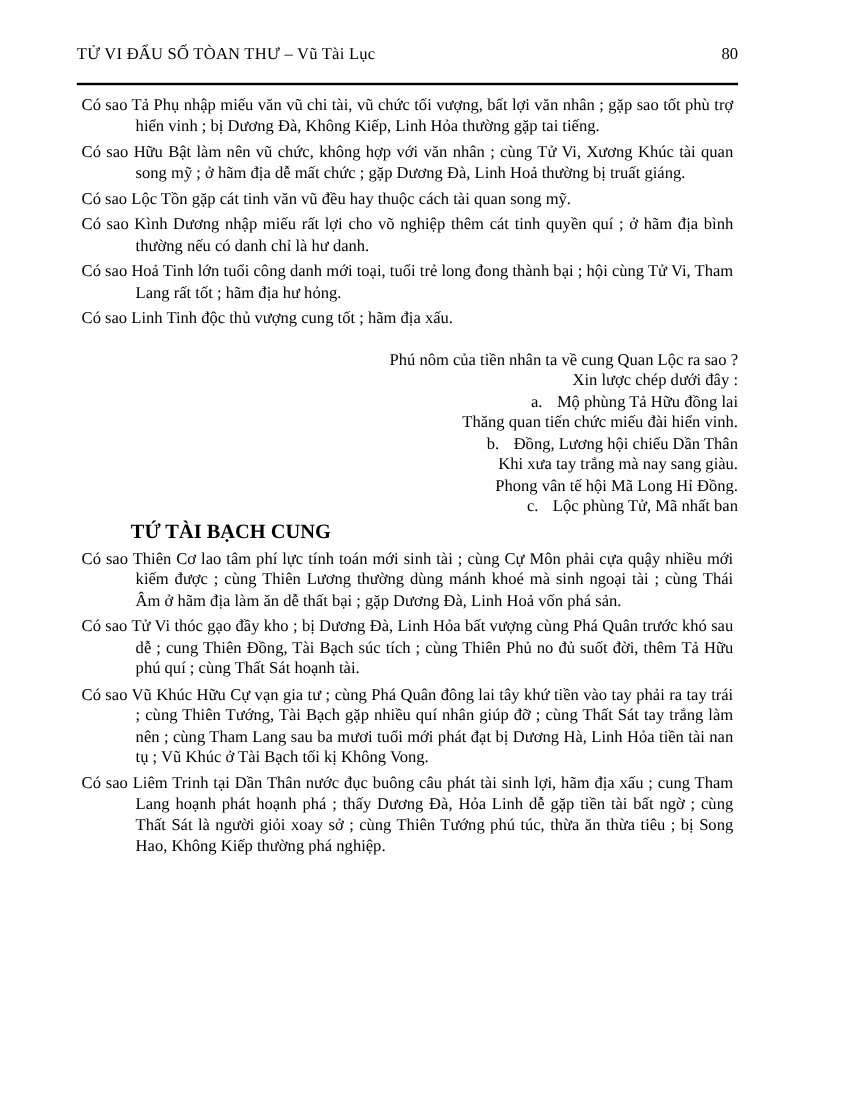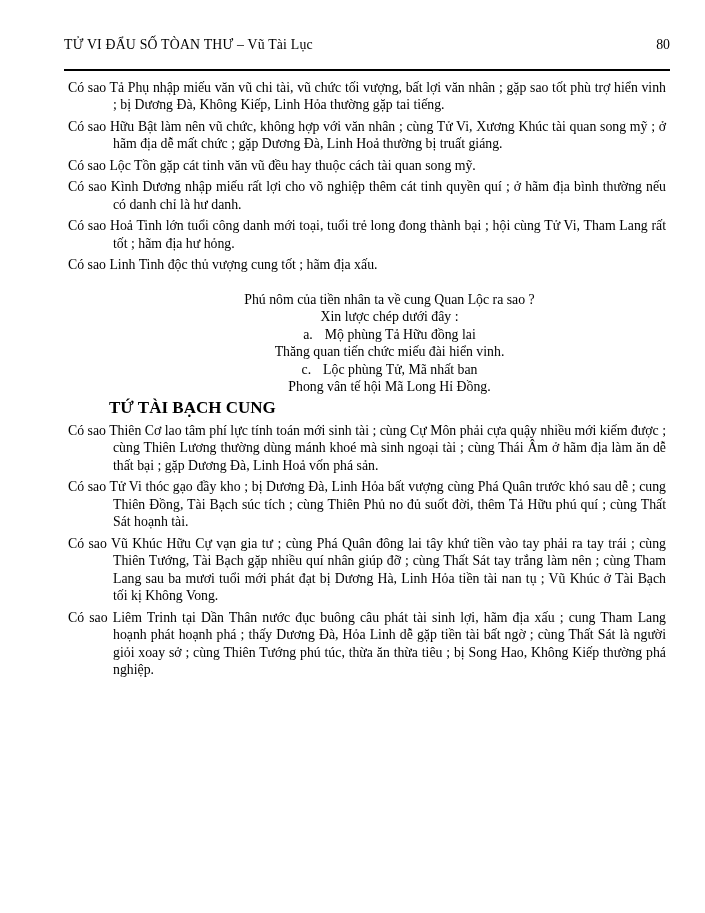--- a/index.html
+++ b/index.html
@@ -10,42 +10,42 @@
     color: #000000;
     font-family: "Liberation Serif", "DejaVu Serif", serif;
     font-size: 13.8px;
     line-height: 17.5px;
     -webkit-font-smoothing: antialiased;
   }
   .page {
     box-sizing: border-box;
     width: 705px;
     height: 825px;
-    padding: 36px 35px 0 64px;
+    padding: 36px 90px 0 64px;
     overflow: hidden;
   }
   .running-header {
     display: flex;
     justify-content: space-between;
     align-items: baseline;
   }
   .running-header .title { letter-spacing: 0.2px; }
   .header-rule {
     border: none;
     border-top: 2px solid #000;
     margin: 15px 0 8px 0;
   }
   p.body-par {
     margin: 4px;
     text-align: justify;
     padding-left: 45px;
     text-indent: -45px;
   }
   .poem-block { margin: 17px 0 0 45px; }
-  .poem-block p { margin: 0; text-align: center; }
+  .poem-block p { margin: 0; text-align: right; }
   .poem-item p { }
   .poem-item .item-label { padding-right: 12px; }
   h2.section-heading {
     font-size: 17px;
     line-height: 20px;
     margin: 2px 0 4px 45px;
     font-weight: bold;
   }
 </style>
 </head>
@@ -70,22 +70,26 @@
 
     <div class="poem-block">
       <p>Phú nôm của tiền nhân ta về cung Quan Lộc ra sao ?</p>
       <p>Xin lược chép dưới đây :</p>
 
       <div class="poem-item">
         <p><span class="item-label">a.</span><span>Mộ phùng Tả Hữu đồng lai</span></p>
         <p>Thăng quan tiến chức miếu đài hiển vinh.</p>
       </div>
       <div class="poem-item">
+        <p><span class="item-label">b.</span><span>Đồng, Lương hội chiếu Dần Thân</span></p>
+        <p>Khi xưa tay trắng mà nay sang giàu.</p>
+      </div>
+      <div class="poem-item">
+        <p>Phong vân tế hội Mã Long Hỉ Đồng.</p>
         <p><span class="item-label">c.</span><span>Lộc phùng Tử, Mã nhất ban</span></p>
-        <p>Phong vân tế hội Mã Long Hỉ Đồng.</p>
       </div>
     </div>
   </div>
 
   <h2 class="section-heading">TỨ TÀI BẠCH CUNG</h2>
 
   <div>
     <p class="body-par">Có sao Thiên Cơ lao tâm phí lực tính toán mới sinh tài ; cùng Cự Môn phải cựa quậy nhiều mới kiếm được ; cùng Thiên Lương thường dùng mánh khoé mà sinh ngoại tài ; cùng Thái Âm ở hãm địa làm ăn dễ thất bại ; gặp Dương Đà, Linh Hoả vốn phá sản.</p>
     <p class="body-par">Có sao Tử Vi thóc gạo đầy kho ; bị Dương Đà, Linh Hỏa bất vượng cùng Phá Quân trước khó sau dễ ; cung Thiên Đồng, Tài Bạch súc tích ; cùng Thiên Phủ no đủ suốt đời, thêm Tả Hữu phú quí ; cùng Thất Sát hoạnh tài.</p>
     <p class="body-par">Có sao Vũ Khúc Hữu Cự vạn gia tư ; cùng Phá Quân đông lai tây khứ tiền vào tay phải ra tay trái ; cùng Thiên Tướng, Tài Bạch gặp nhiều quí nhân giúp đỡ ; cùng Thất Sát tay trắng làm nên ; cùng Tham Lang sau ba mươi tuổi mới phát đạt bị Dương Hà, Linh Hỏa tiền tài nan tụ ; Vũ Khúc ở Tài Bạch tối kị Không Vong.</p>

